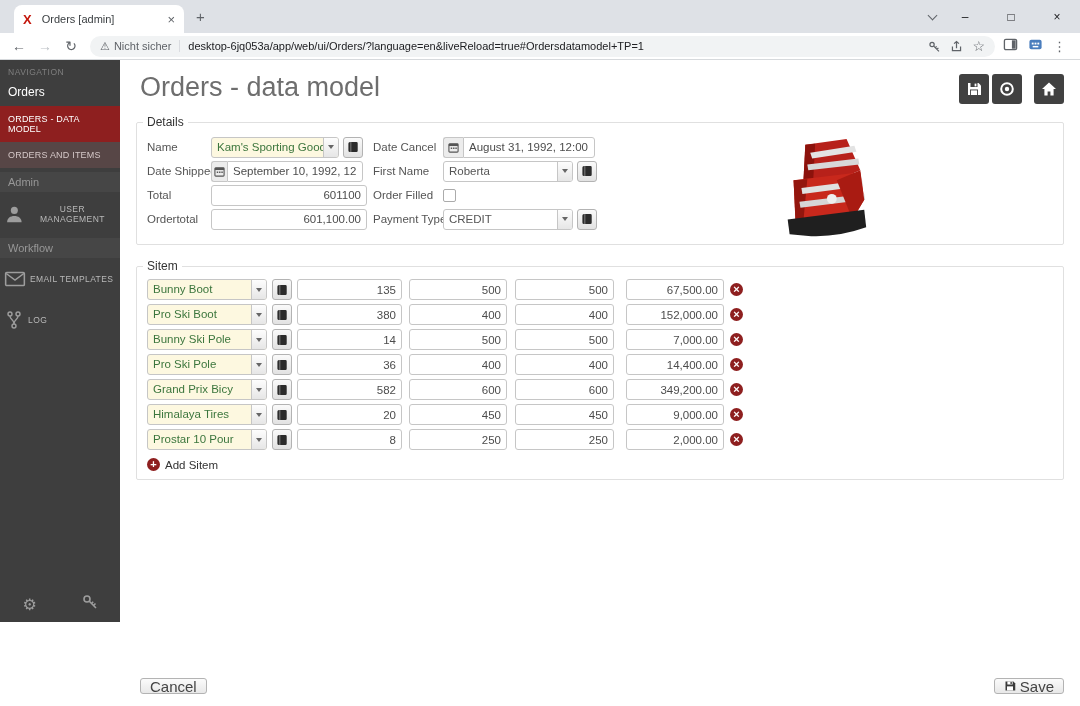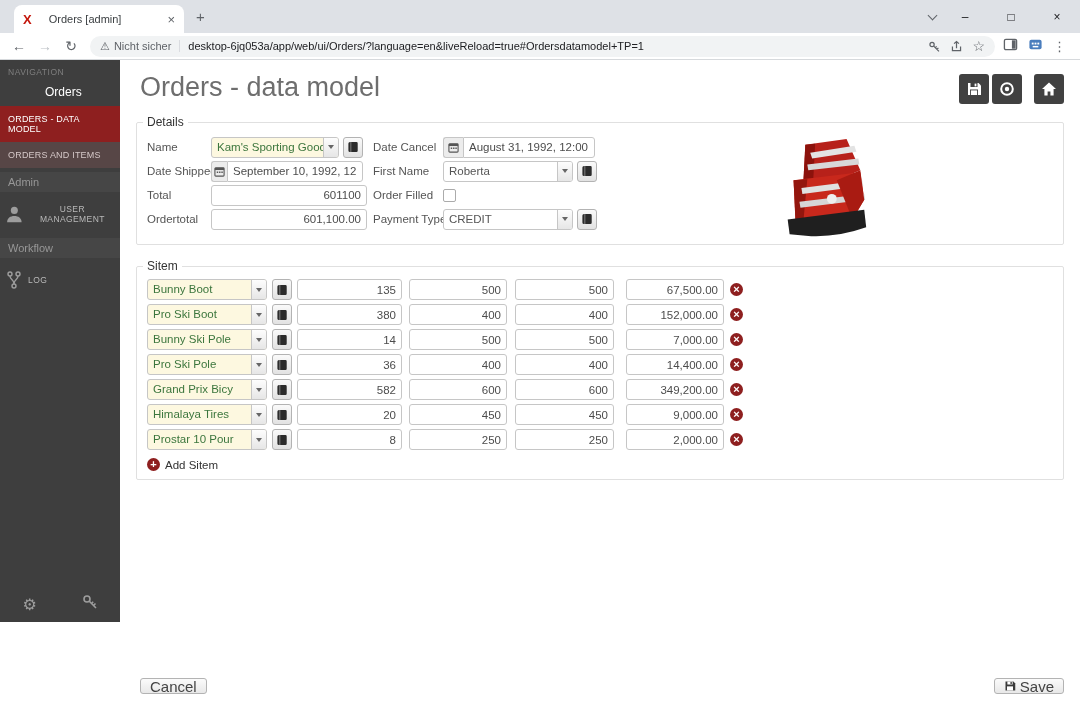--- a/index.html
+++ b/index.html
@@ -4,21 +4,21 @@
 <style>
   * { margin:0; padding:0; box-sizing:border-box; }
   html,body { font-family:"Liberation Sans", sans-serif; background:#e8e8e8; }
   #screen { position:relative; width:1080px; height:706px; background:#fff; overflow:hidden; }
 
   
   .tabstrip { position:absolute; top:0; left:0; width:100%; height:33px; background:#dee1e6; }
   .tab { position:absolute; left:14px; top:5px; width:170px; height:28px; background:#fff;
          border-radius:8px 8px 0 0; display:flex; align-items:center; padding:0 9px; }
   .tab-favicon { color:#c4170c; font-weight:bold; font-size:13px; line-height:1; }
-  .tab-title { font-size:11px; color:#3c4043; margin-left:17px; flex:1; white-space:nowrap; overflow:hidden; }
+  .tab-title { font-size:11px; color:#3c4043; margin-left:10px; flex:1; white-space:nowrap; overflow:hidden; }
   .tab-close { font-size:13px; color:#5f6368; cursor:default; }
   .newtab-btn { position:absolute; left:196px; top:9px; font-size:15px; color:#5f6368; line-height:1; }
   .tabsearch { position:absolute; right:142px; top:12px; width:9px; height:9px; }
   .tabsearch i { display:block; width:7px; height:7px; border-right:1.6px solid #5f6368; border-bottom:1.6px solid #5f6368; transform:rotate(45deg); }
   .win-controls { position:absolute; right:0; top:0; display:flex; height:33px; }
   .win-btn { width:46px; display:flex; align-items:center; justify-content:center; font-size:12px; color:#202124; }
 
   .toolbar { position:absolute; top:33px; left:0; width:100%; height:27px; background:#ffffff;
              border-bottom:1px solid #d6d9dc; display:flex; align-items:center; }
   .nav-ico { width:26px; text-align:center; font-size:14px; color:#5f6368; }
@@ -31,21 +31,21 @@
   .omni-ico { margin-left:9px; display:flex; align-items:center; color:#5f6368; font-size:12px; }
   .after-omni { display:flex; align-items:center; margin-left:8px; gap:10px; }
 
   
   .content { position:absolute; top:60px; left:0; width:1080px; height:646px; }
   .sidebar { position:absolute; left:0; top:0; width:120px; height:562px; background:#3e3e3e; color:#cfcfcf; }
   .main { position:absolute; left:120px; top:0; width:960px; height:646px; background:#fff; }
 
   
   .side-navlabel { font-size:8.5px; color:#7f7f7f; letter-spacing:.5px; padding:7px 8px 4px; }
-  .side-group { font-size:12px; color:#fff; padding:4px 8px 7px; cursor:pointer;margin-left:37px; }
+  .side-group { font-size:12px; color:#fff; padding:4px 8px 7px; cursor:pointer; }
   .side-item { font-size:9px; letter-spacing:.2px; padding:8px 8px; color:#fff; cursor:pointer; }
   .side-item.active { background:#8e1f1f; }
   .side-item.sub { background:#574646; color:#d5c8c8; }
   .side-section { font-size:11px; color:#979797; background:#464646; padding:4px 8px; margin-top:4px; }
   .side-block { display:flex; flex-direction:row; align-items:center; gap:4px; padding:12px 4px 10px; cursor:pointer; }
   .side-block .blk-label { font-size:8.5px; color:#b9b9b9; letter-spacing:.4px; text-align:center; }
   .side-bottom { position:absolute; bottom:0; left:0; width:100%; height:36px; display:flex; align-items:center; justify-content:space-around; }
   .gear-glyph { font-size:16px; color:#9d9d9d; }
 
   
@@ -189,20 +189,27 @@
       <div class="side-block">
         <svg width="22" height="20" viewBox="0 0 20 18">
           <circle cx="10" cy="5.5" r="3.4" fill="#9d9d9d"></circle>
           <path d="M3 17c0-4 3.2-6 7-6s7 2 7 6z" fill="#9d9d9d"></path>
         </svg>
         <div class="blk-label">USER MANAGEMENT</div>
       </div>
 
       <div class="side-section">Workflow</div>
 
+      <div class="side-block">
+        <svg width="22" height="18" viewBox="0 0 20 16">
+          <rect x="1.5" y="2" width="17" height="12" rx="1" fill="none" stroke="#9d9d9d" stroke-width="1.4"></rect>
+          <path d="M2 3 l8 6 8-6" fill="none" stroke="#9d9d9d" stroke-width="1.4"></path>
+        </svg>
+        <div class="blk-label">EMAIL TEMPLATES</div>
+      </div>
 
       <div class="side-block">
         <svg width="20" height="20" viewBox="0 0 20 20">
           <circle cx="6" cy="4" r="2" fill="none" stroke="#9d9d9d" stroke-width="1.4"></circle>
           <circle cx="14" cy="4" r="2" fill="none" stroke="#9d9d9d" stroke-width="1.4"></circle>
           <circle cx="10" cy="16" r="2" fill="none" stroke="#9d9d9d" stroke-width="1.4"></circle>
           <path d="M6 6c0 4 4 3 4 8 M14 6c0 4-4 3-4 8" fill="none" stroke="#9d9d9d" stroke-width="1.4"></path>
         </svg>
         <div class="blk-label">LOG</div>
       </div>

